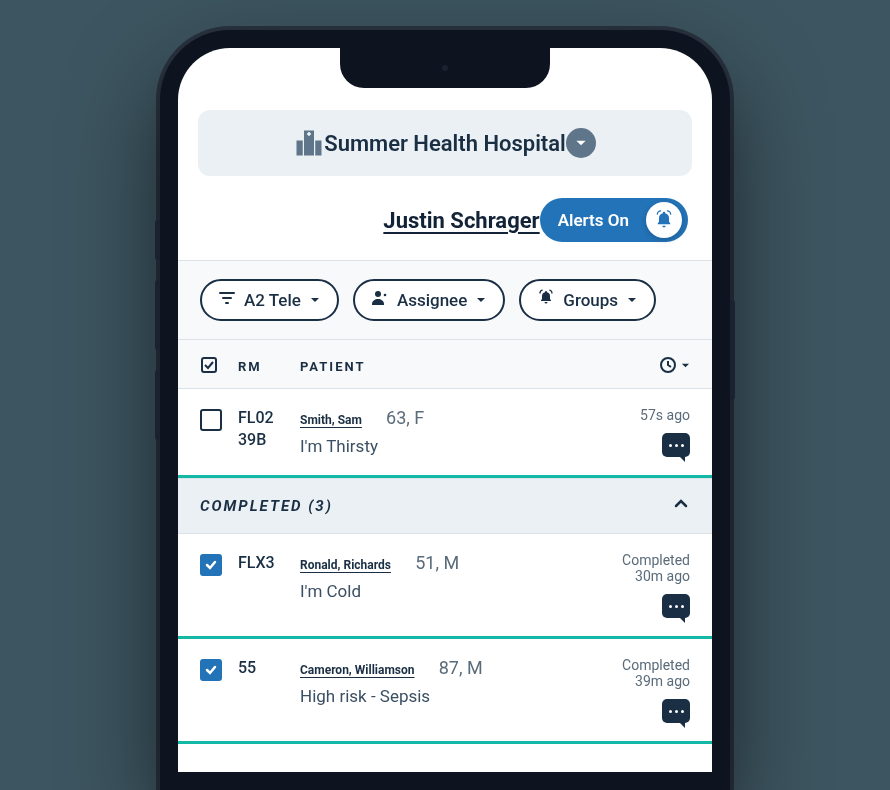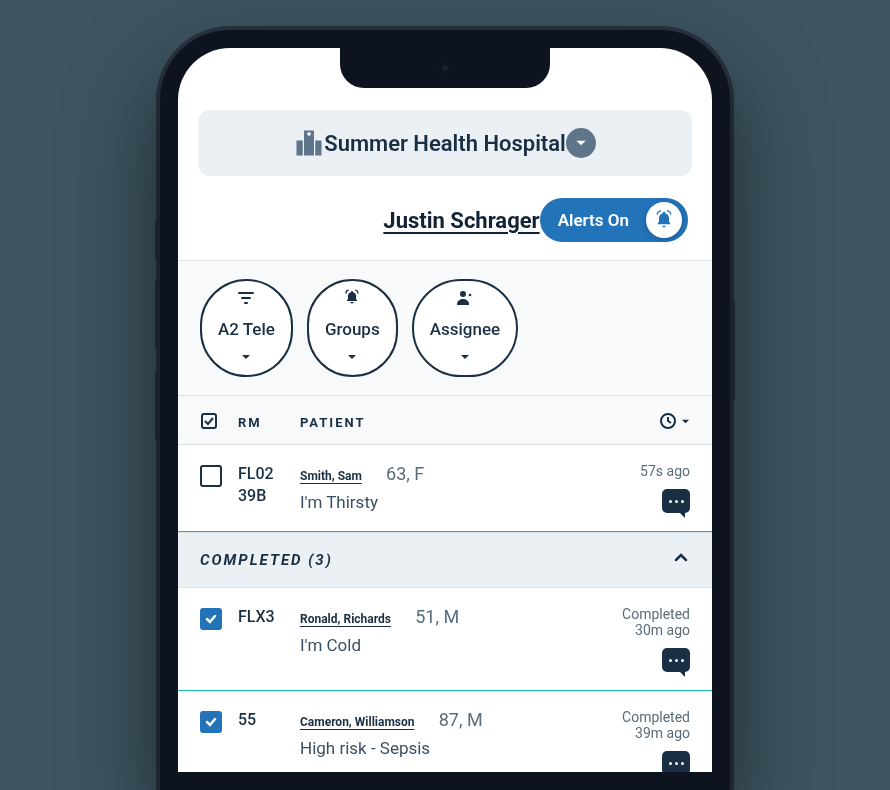--- a/index.html
+++ b/index.html
@@ -105,40 +105,39 @@
     display: flex; gap: 14px; padding: 18px 22px;
     background: #f7f9fb;
     border-top: 1px solid #dbe2e8;
     border-bottom: 1px solid #dbe2e8;
   }
   .filter-chip {
     display: flex; align-items: center; gap: 8px;
     border: 2px solid #1a2f44; border-radius: 999px;
     padding: 8px 16px; font-size: 17px; font-weight: 500; color: #1a2f44;
     background: #fff;
-    flex-direction: column;
   }
   .filter-chip svg { width: 18px; height: 18px; }
   .chip-caret svg { width: 12px; height: 12px; }
 
   .col-header {
     display: flex; align-items: flex-end; padding: 16px 22px 14px;
     font-size: 13px; letter-spacing: 2px; font-weight: 700; color: #1a2f44;
     border-bottom: 1px solid #dbe2e8;
     background: #f7f9fb;
   }
   .col-check { width: 38px; display:flex; align-items:center; }
   .col-check svg { width:18px; height:18px; }
   .col-rm { width: 62px; }
   .col-patient { flex: 1; }
   .col-time { width: 44px; display:flex; align-items:center; gap:4px; justify-content:flex-end; }
   .col-time svg { width:18px; height:18px; }
 
   .row {
-    display: flex; padding: 18px 22px; border-bottom: 1px solid #14b8a6;
+    display: flex; padding: 18px 22px; border-bottom: 3px solid #14b8a6;
     font-size: 17px; color: #1a2f44;
   }
   .rc-check { width: 38px; padding-top: 2px; }
   .rc-check .box {
     width: 22px; height: 22px; border: 2.5px solid #1a2f44; border-radius: 3px;
     display:flex; align-items:center; justify-content:center;
   }
   .rc-check .box.checked { background:#2373b8; border-color:#2373b8; }
   .rc-check .box.checked svg { width:14px; height:14px; }
 
@@ -221,38 +220,38 @@
               </svg>
           </span>
           <span>A2 Tele</span>
           <span class="chip-caret"><svg viewBox="0 0 12 12" fill="#1a2f44">
                 <path d="M2 4 L6 8 L10 4 Z"></path>
               </svg></span>
         </div>
         <div class="filter-chip">
           <span>
             <svg viewBox="0 0 18 18" fill="#1a2f44">
-                <path d="M9 2a1 1 0 0 1 1 1v.3A4 4 0 0 1 13 7v3l1 1.3V12H4v-.7L5 10V7a4 4 0 0 1 3-3.7V3a1 1 0 0 1 1-1zm-1.5 11h3a1.5 1.5 0 0 1-3 0z"></path>
-                <path d="M3 4c0-1.2 1-2.5 2.2-2.8M15 4c0-1.2-1-2.5-2.2-2.8" stroke="#1a2f44" stroke-width="1.3" fill="none" stroke-linecap="round"></path>
+                <circle cx="7" cy="5" r="3"></circle>
+                <path d="M1 15c0-3 3-5 6-5s6 2 6 5v1H1z"></path>
+                <circle cx="14" cy="6" r="1.3"></circle>
               </svg>
           </span>
-          <span>Groups</span>
+          <span>Assignee</span>
           <span class="chip-caret"><svg viewBox="0 0 12 12" fill="#1a2f44">
                 <path d="M2 4 L6 8 L10 4 Z"></path>
               </svg></span>
         </div>
         <div class="filter-chip">
           <span>
             <svg viewBox="0 0 18 18" fill="#1a2f44">
-                <circle cx="7" cy="5" r="3"></circle>
-                <path d="M1 15c0-3 3-5 6-5s6 2 6 5v1H1z"></path>
-                <circle cx="14" cy="6" r="1.3"></circle>
+                <path d="M9 2a1 1 0 0 1 1 1v.3A4 4 0 0 1 13 7v3l1 1.3V12H4v-.7L5 10V7a4 4 0 0 1 3-3.7V3a1 1 0 0 1 1-1zm-1.5 11h3a1.5 1.5 0 0 1-3 0z"></path>
+                <path d="M3 4c0-1.2 1-2.5 2.2-2.8M15 4c0-1.2-1-2.5-2.2-2.8" stroke="#1a2f44" stroke-width="1.3" fill="none" stroke-linecap="round"></path>
               </svg>
           </span>
-          <span>Assignee</span>
+          <span>Groups</span>
           <span class="chip-caret"><svg viewBox="0 0 12 12" fill="#1a2f44">
                 <path d="M2 4 L6 8 L10 4 Z"></path>
               </svg></span>
         </div>
       </div>
 
       <div class="col-header">
         <div class="col-check">
           <svg viewBox="0 0 18 18" fill="none" stroke="#1a2f44" stroke-width="2">
               <rect x="2" y="2" width="14" height="14" rx="2"></rect>

